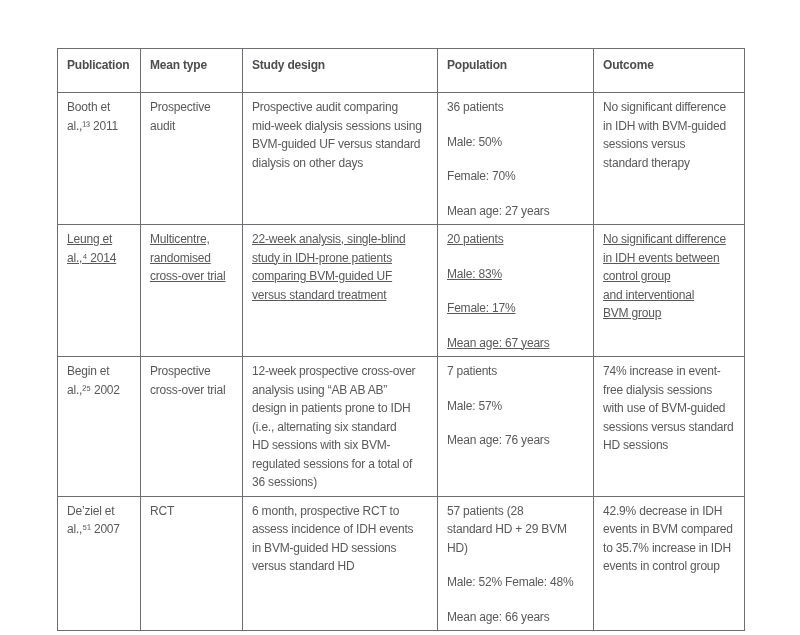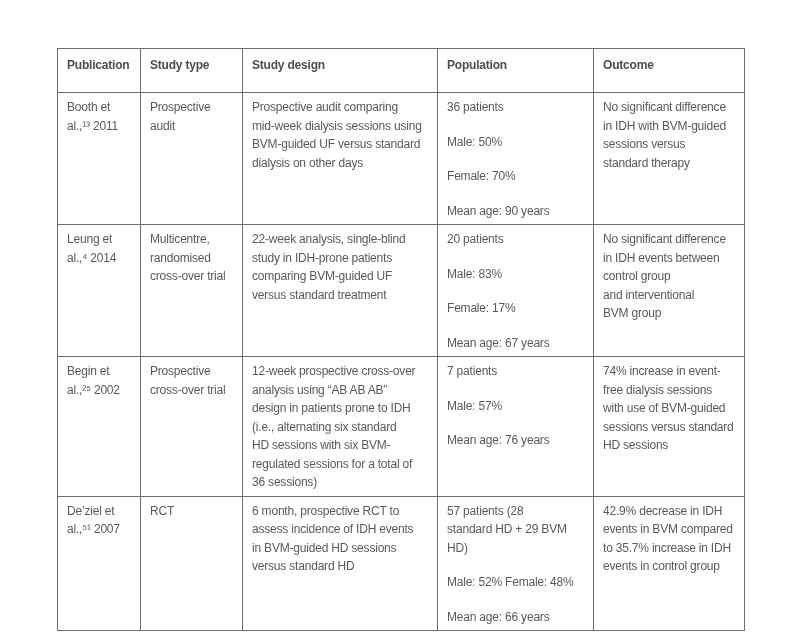--- a/index.html
+++ b/index.html
@@ -35,58 +35,58 @@
     overflow: hidden;
     text-align: left;
   }
   .study-table th {
     font-weight: 700;
     color: var(--header-text, #4d4d4f);
     padding-top: 7px;
   }
   .study-table thead tr { height: 44px; }
   .study-table tr.row-1 { height: 111px; }
-  .study-table tr.row-2 { height: 130px; }
+  .study-table tr.row-2 { height: 130px; text-decoration: underline; }
   .study-table tr.row-3 { height: 135px; }
   .study-table tr.row-4 { height: 124px; }
   .para { white-space: pre-line; }
   .para + .para { margin-top: 16px; }
 </style>
 </head>
 <body>
 
 <div class="page">
   <table class="study-table">
     <colgroup>
       <col style="width:83px">
       <col style="width:102px">
       <col style="width:195px">
       <col style="width:156px">
       <col style="width:151px">
     </colgroup>
     <thead>
       <tr>
         <th>Publication</th>
-        <th>Study type</th>
+        <th>Mean type</th>
         <th>Study design</th>
         <th>Population</th>
         <th>Outcome</th>
       </tr>
     </thead>
     <tbody>
       <tr class="row-1">
         <td>Booth et
 al.,¹³ 2011</td>
         <td>Prospective
 audit</td>
         <td>Prospective audit comparing
 mid-week dialysis sessions using
 BVM-guided UF versus standard
 dialysis on other days</td>
-        <td><div class="para">36 patients</div><div class="para">Male: 50%</div><div class="para">Female: 70%</div><div class="para">Mean age: 90 years</div></td>
+        <td><div class="para">36 patients</div><div class="para">Male: 50%</div><div class="para">Female: 70%</div><div class="para">Mean age: 27 years</div></td>
         <td>No significant difference
 in IDH with BVM-guided
 sessions versus
 standard therapy</td>
       </tr>
       <tr class="row-2">
         <td>Leung et
 al.,⁴ 2014</td>
         <td>Multicentre,
 randomised

